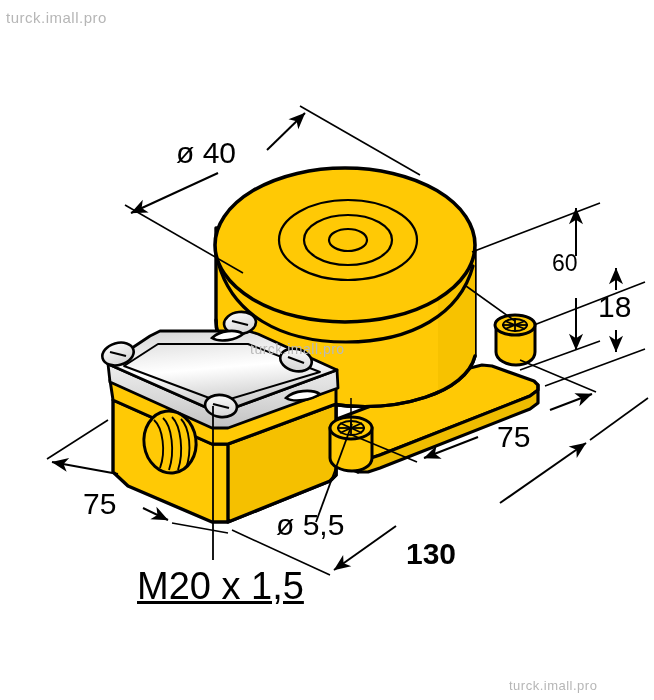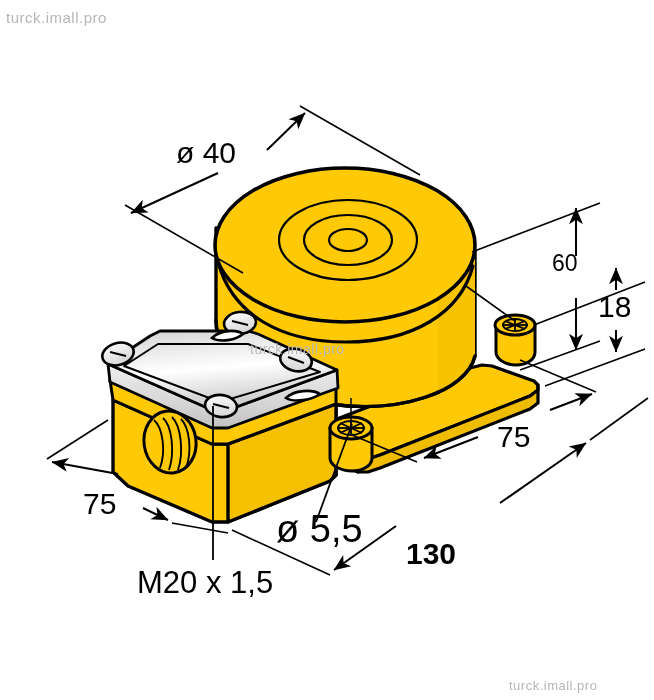--- a/index.html
+++ b/index.html
@@ -30,23 +30,23 @@
     color:#000000;
     white-space:nowrap;
     user-select:none;
     font-weight:400;
   }
   #lbl-d90{left:176px;top:136px;font-size:30px;}
   #lbl-60{left:552px;top:250px;font-size:23px;}
   #lbl-18{left:598px;top:290px;font-size:30px;}
   #lbl-75right{left:497px;top:420px;font-size:30px;}
   #lbl-130{left:406px;top:537px;font-size:30px;font-weight:bold;}
-  #lbl-d55{left:276px;top:508px;font-size:38px;}
+  #lbl-d55{left:276px;top:508px;font-size:30px;}
   #lbl-75left{left:83px;top:487px;font-size:30px;}
-  #lbl-m20{left:137px;top:565px;font-size:31px;}
+  #lbl-m20{left:137px;top:565px;font-size:38px;text-decoration:underline;}
 </style>
 </head>
 <body>
 
 <div id="stage">
 
   <svg id="drawing" viewBox="0 0 654 700">
     <defs>
       <linearGradient id="lidGrad" x1="0" y1="0" x2="0.25" y2="1">
         <stop offset="0%" stop-color="#d2d2d2"></stop>

